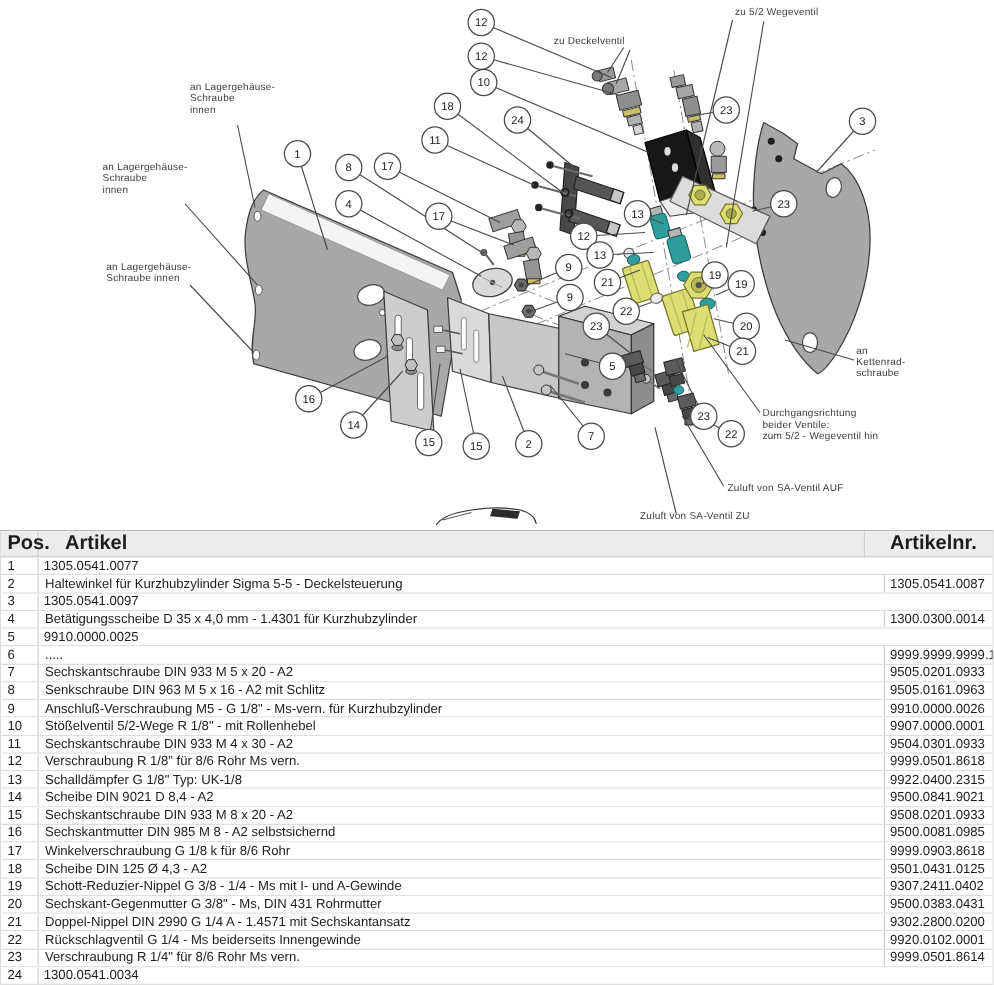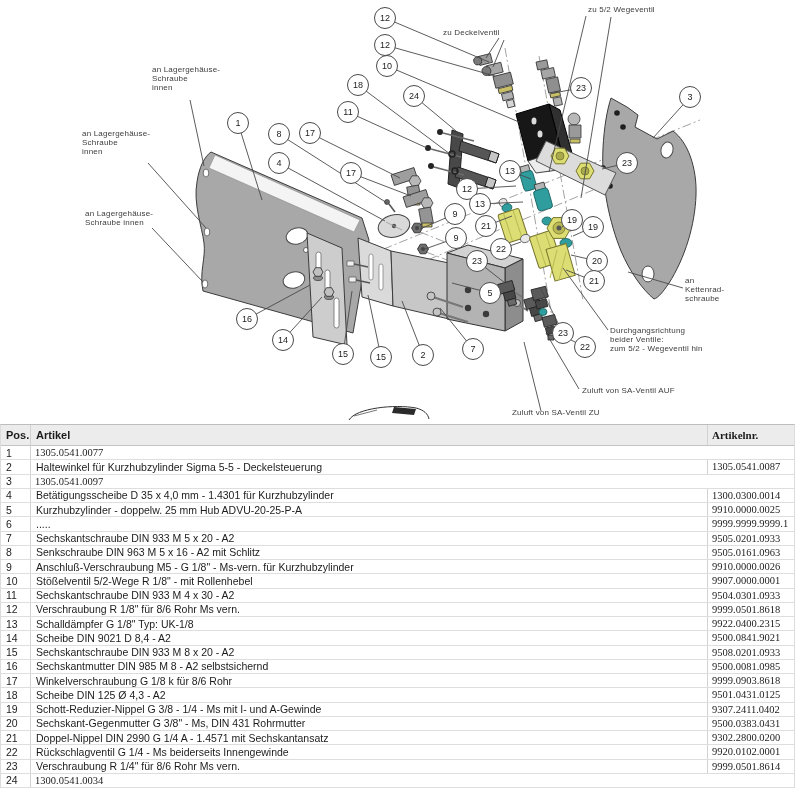--- a/index.html
+++ b/index.html
@@ -15,28 +15,28 @@
   svg .balloon{fill:#fff;stroke:#4a4a4a;stroke-width:1;}
   svg .cl{stroke:#8a8a8a;stroke-width:.8;fill:none;stroke-dasharray:9 3 2 3;}
 
   
   #parts-table{
     position:absolute;left:0;top:424px;width:795px;bottom:0;
     display:flex;flex-direction:column;box-sizing:border-box;
     border-top:1px solid #bdbdbd;border-left:1px solid #dcdcdc;border-right:1px solid #dcdcdc;
     font-size:10.5px;
   }
-  .t-header{display:flex;height:20px;background:#ececec;border-bottom:1px solid #c4c4c4;font-weight:bold;font-size:11px;}
+  .t-header{display:flex;height:20px;background:#ececec;border-bottom:1px solid #c4c4c4;font-weight:bold;font-size:16px;gap:16px;}
   .t-header>div{display:flex;align-items:center;box-sizing:border-box;}
   .t-body{flex:1;display:flex;flex-direction:column;}
   .t-row{flex:1;display:flex;border-bottom:1px solid #dedede;background:#fff;}
   .t-row>div{display:flex;align-items:center;box-sizing:border-box;overflow:hidden;white-space:nowrap;}
   .col-pos{width:30px;border-right:1px solid #d2d2d2;padding-left:5px;}
   .col-art{flex:1;border-right:1px solid #d2d2d2;padding-left:5px;}
-  .col-nr{width:86px;padding-left:4px;font-family:Liberation Serif, serif;}
+  .col-nr{width:86px;padding-left:4px;}
 </style>
 </head>
 <body>
 
 <div id="diagram">
 <svg id="diagram-svg" width="795" height="424" viewBox="0 0 795 424" xmlns="http://www.w3.org/2000/svg">
 
   <g id="centerlines">
     <path class="cl" d="M352,262 L700,120"></path>
     <path class="cl" d="M366,286 L664,160"></path>
@@ -405,21 +405,20 @@
         <div class="col-pos">3</div>
         <div class="col-nr">1305.0541.0097</div>
       </div>
       <div class="t-row">
         <div class="col-pos">4</div>
         <div class="col-art">Betätigungsscheibe D 35 x 4,0 mm - 1.4301 für Kurzhubzylinder</div>
         <div class="col-nr">1300.0300.0014</div>
       </div>
       <div class="t-row">
         <div class="col-pos">5</div>
-        <div class="col-art">Kurzhubzylinder - doppelw. 25 mm Hub ADVU-20-25-P-A</div>
         <div class="col-nr">9910.0000.0025</div>
       </div>
       <div class="t-row">
         <div class="col-pos">6</div>
         <div class="col-art">.....</div>
         <div class="col-nr">9999.9999.9999.1</div>
       </div>
       <div class="t-row">
         <div class="col-pos">7</div>
         <div class="col-art">Sechskantschraube DIN 933 M 5 x 20 - A2</div>

